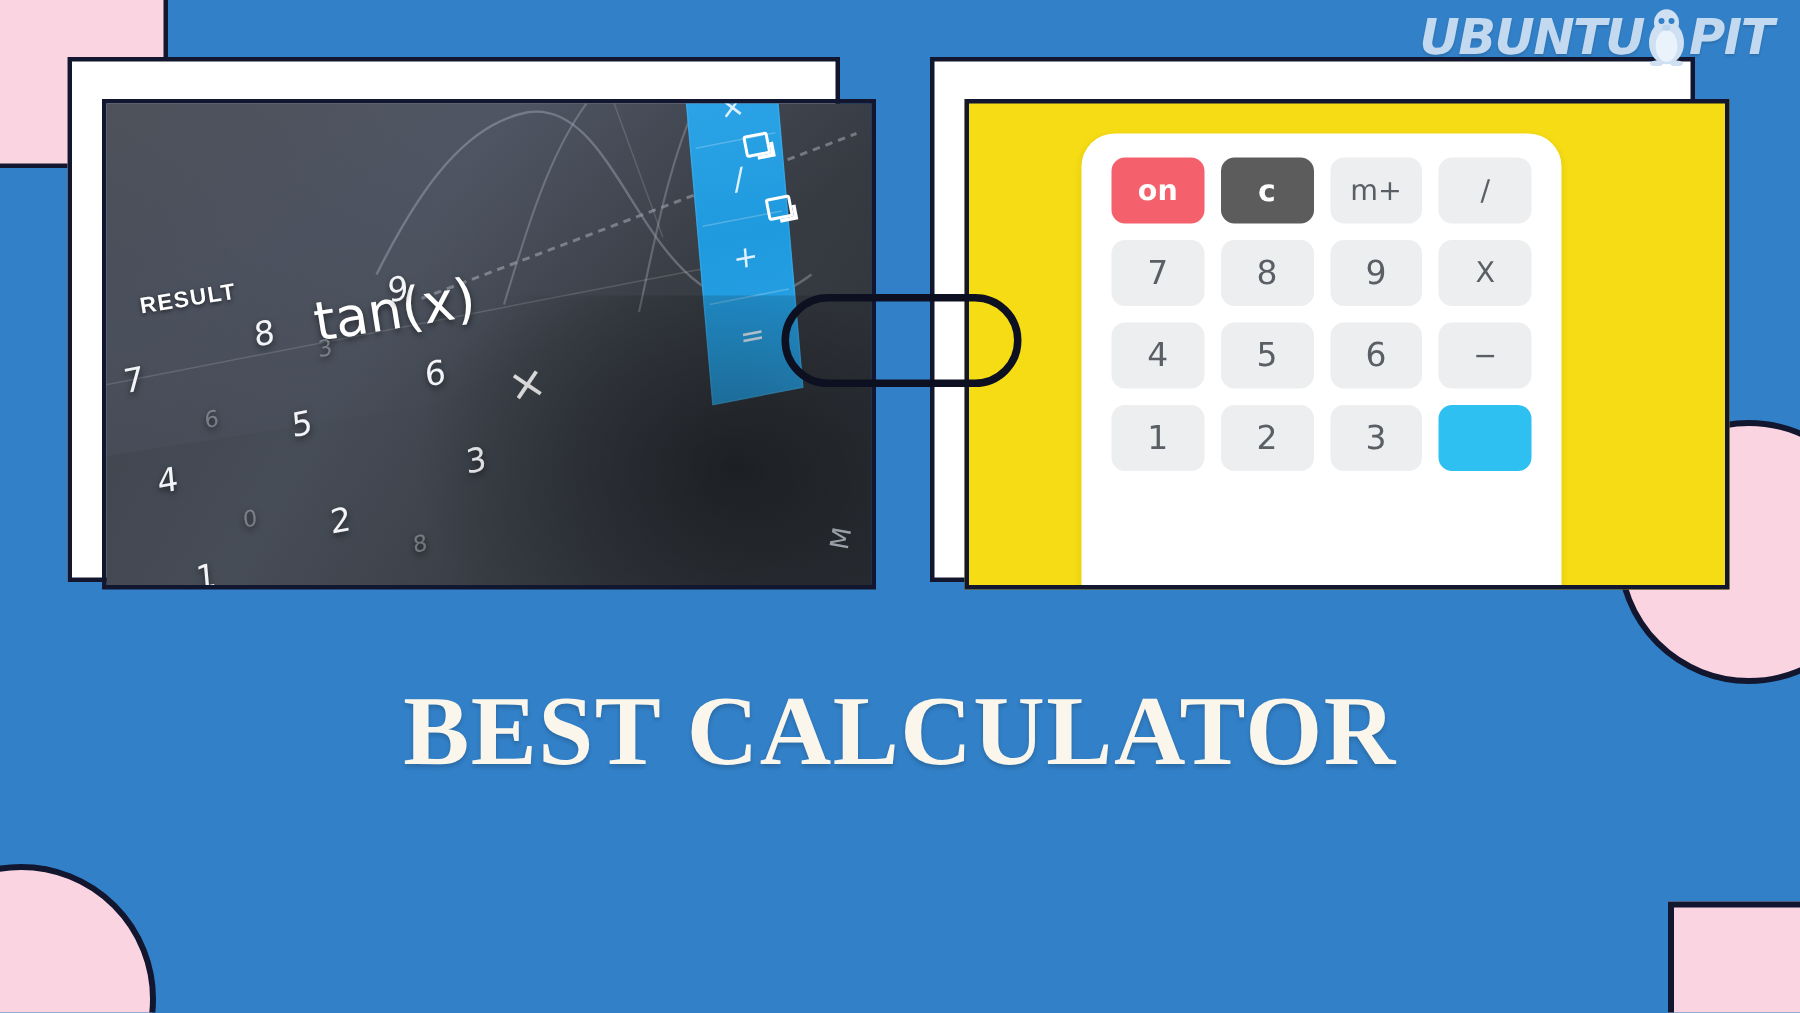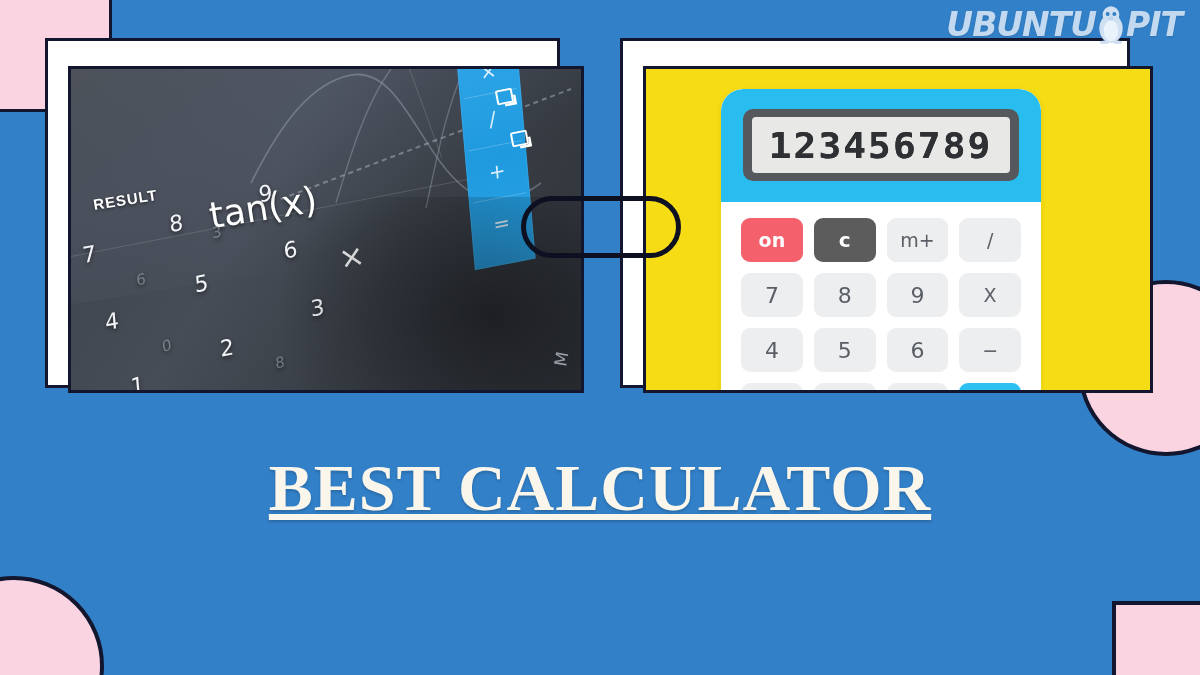--- a/index.html
+++ b/index.html
@@ -174,21 +174,20 @@
   #tux { width:34px; height:40px; margin:0 -2px; display:block; }
 
   
   #page-title {
     position:absolute; left:0; right:0; top:452px;
     text-align:center; color:#FAF6EC;
     font-family:"Liberation Serif", "DejaVu Serif", serif;
     font-weight:700; font-size:66px; line-height:1.08;
     letter-spacing:1px;
     text-shadow:0 2px 3px rgba(0,0,0,.18);
-    text-decoration:underline;
   }
 </style>
 </head>
 <body>
 
 <div class="deco" id="deco-pink-top-left"></div>
 <div class="deco" id="deco-pink-bottom-left"></div>
 <div class="deco" id="deco-pink-circle-right"></div>
 <div class="deco" id="deco-pink-bottom-right"></div>
 
@@ -242,27 +241,20 @@
 
   <div class="mem-icon" style="left:425px; top:20px;"></div>
   <div class="mem-icon" style="left:440px; top:62px;"></div>
   <div id="label-m-left">M</div>
 
   <div class="darkcorner"></div>
 </div>
 
 <div id="photo-right">
   <div id="calc-body">
-    <div id="calc-top">
-      <div id="lcd-bezel">
-        <div id="lcd-screen">
-          <span id="lcd-digits">123456789</span>
-        </div>
-      </div>
-    </div>
     <div id="keypad-right">
       <div class="btn on">on</div>
       <div class="btn clear">c</div>
       <div class="btn func">m+</div>
       <div class="btn func">/</div>
       <div class="btn">7</div>
       <div class="btn">8</div>
       <div class="btn">9</div>
       <div class="btn func">X</div>
       <div class="btn">4</div>

